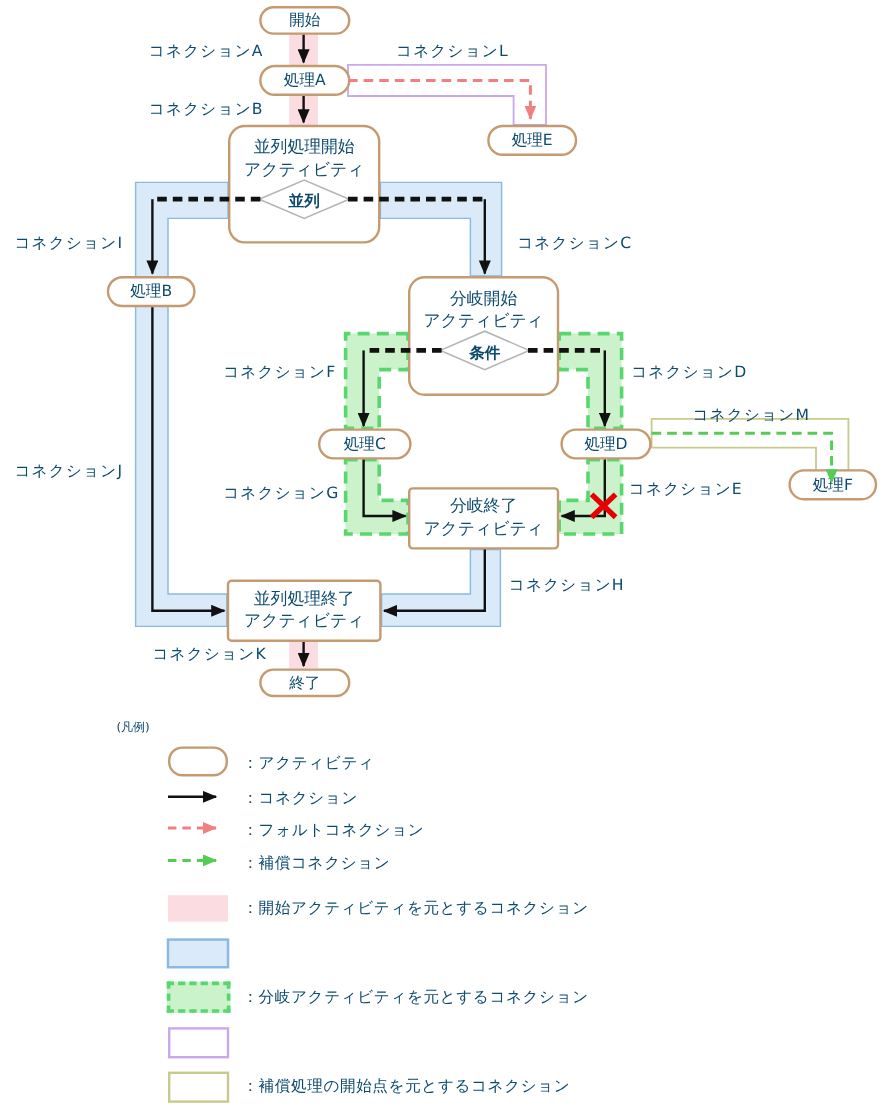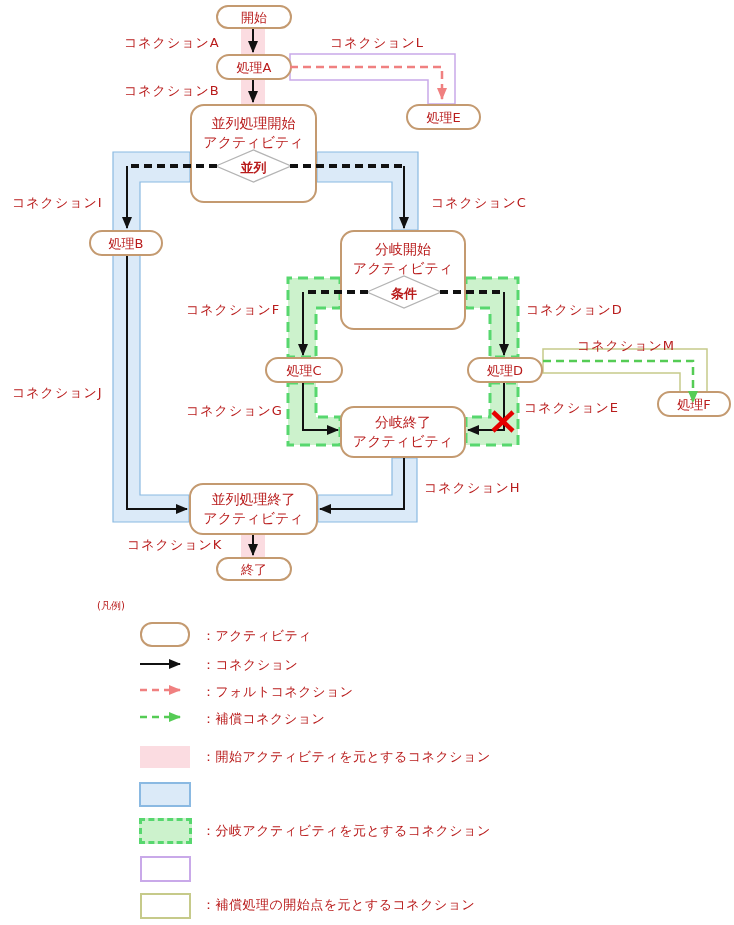--- a/index.html
+++ b/index.html
@@ -1,25 +1,25 @@
 <!DOCTYPE html>
 <html><head>
 <meta charset="utf-8">
 <style>
   html,body{margin:0;padding:0;background:#fff;}
   .canvas{position:relative;width:734px;height:925px;background:#fff;
-          font-family:"DejaVu Sans",sans-serif;color:#b91c1c;overflow:hidden;}
+          font-family:"DejaVu Sans",sans-serif;color:#0c4a6e;overflow:hidden;}
   svg.layer{position:absolute;left:0;top:0;}
   #bands{z-index:1;} #lines{z-index:3;pointer-events:none;}
   .node{position:absolute;background:#fff;border:2px solid #c49a70;box-sizing:border-box;
         display:flex;align-items:center;justify-content:center;text-align:center;
         font-size:13px;line-height:15px;z-index:2;}
   .node.small{border-radius:13px;}
   .node.big{border-radius:14px;align-items:flex-start;padding-top:8px;font-size:14px;line-height:19px;}
-  .node.mid{border-radius:14px;font-size:14px;line-height:19px;}
+  .node.mid{border-radius:4px;font-size:14px;line-height:19px;}
   .node .two span{display:block;}
   .dlabel{position:absolute;z-index:4;font-size:13px;text-align:center;white-space:nowrap;font-weight:bold;}
   .clabel{position:absolute;z-index:4;font-size:13px;letter-spacing:1px;white-space:nowrap;}
   .legend-title{position:absolute;z-index:4;font-size:10px;}
   .legend-label{position:absolute;z-index:4;font-size:13px;letter-spacing:.5px;white-space:nowrap;}
   .swatch{position:absolute;z-index:4;box-sizing:border-box;background:#fff;}
   .sw-activity{border:2px solid #c49a70;border-radius:12px;}
   .sw-pink{background:#fbdce1;}
   .sw-blue{background:#dbeaf8;border:2px solid #8ab9e2;}
   .sw-green{background:#ccf2cc;border:3px dashed #57d76e;}

